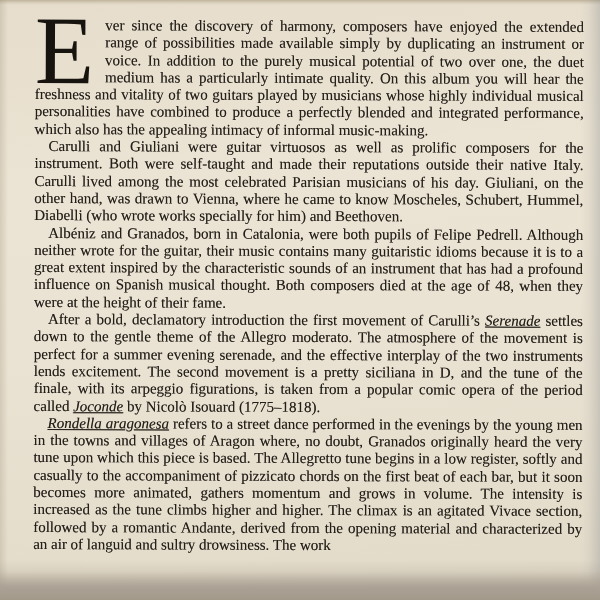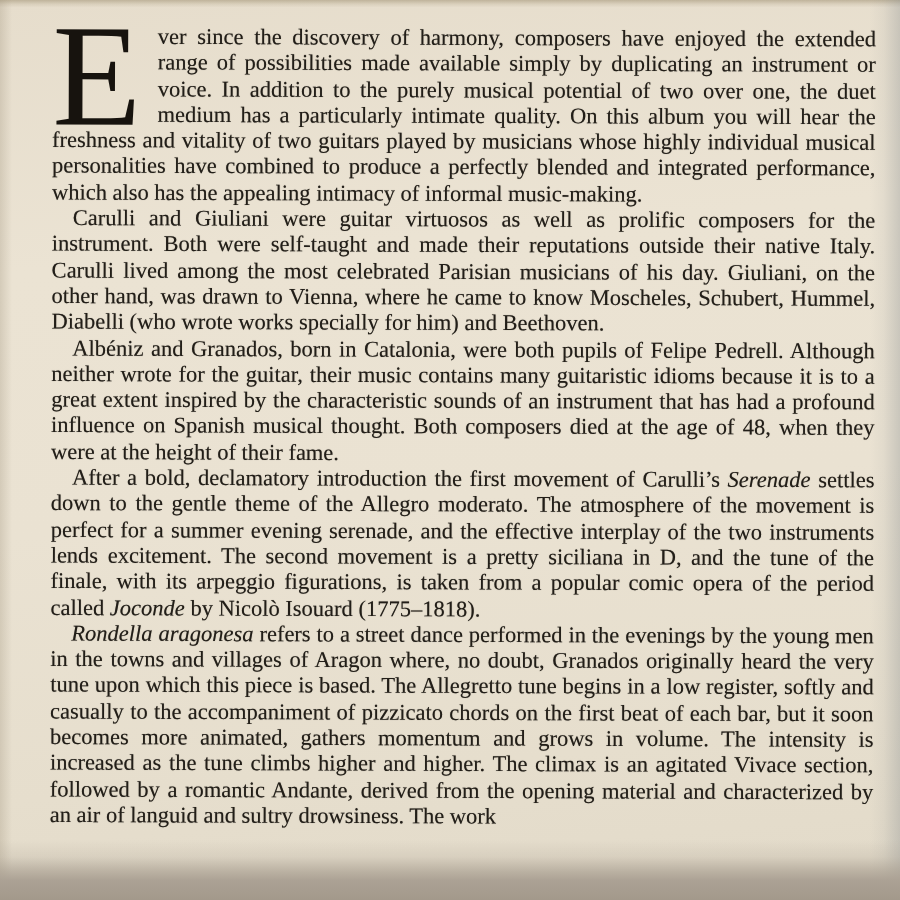--- a/index.html
+++ b/index.html
@@ -71,21 +71,21 @@
   }
   .dropcap {
     float: left;
     font-size: 97px;
     line-height: 64px;
     height: 67px;
     margin: 2px 11px 0 0;
     color: #17130e;
     text-shadow: none;
   }
-  .italic { font-style: italic; }
+  .italic { font-style: italic; text-decoration: underline; }
 </style>
 </head>
 <body>
 
 <div class="scan">
 
   <div class="text-block">
 
     <p>
       <span class="dropcap">E</span><span>ver since the discovery of harmony, composers have enjoyed the extended range of possibilities made available simply by duplicating an instrument or voice. In addition to the purely musical potential of two over one, the duet medium has a particularly intimate quality. On this album you will hear the freshness and vitality of two guitars played by musicians whose highly individual musical personalities have combined to produce a perfectly blended and integrated performance, which also has the appealing intimacy of informal music-making.</span>

